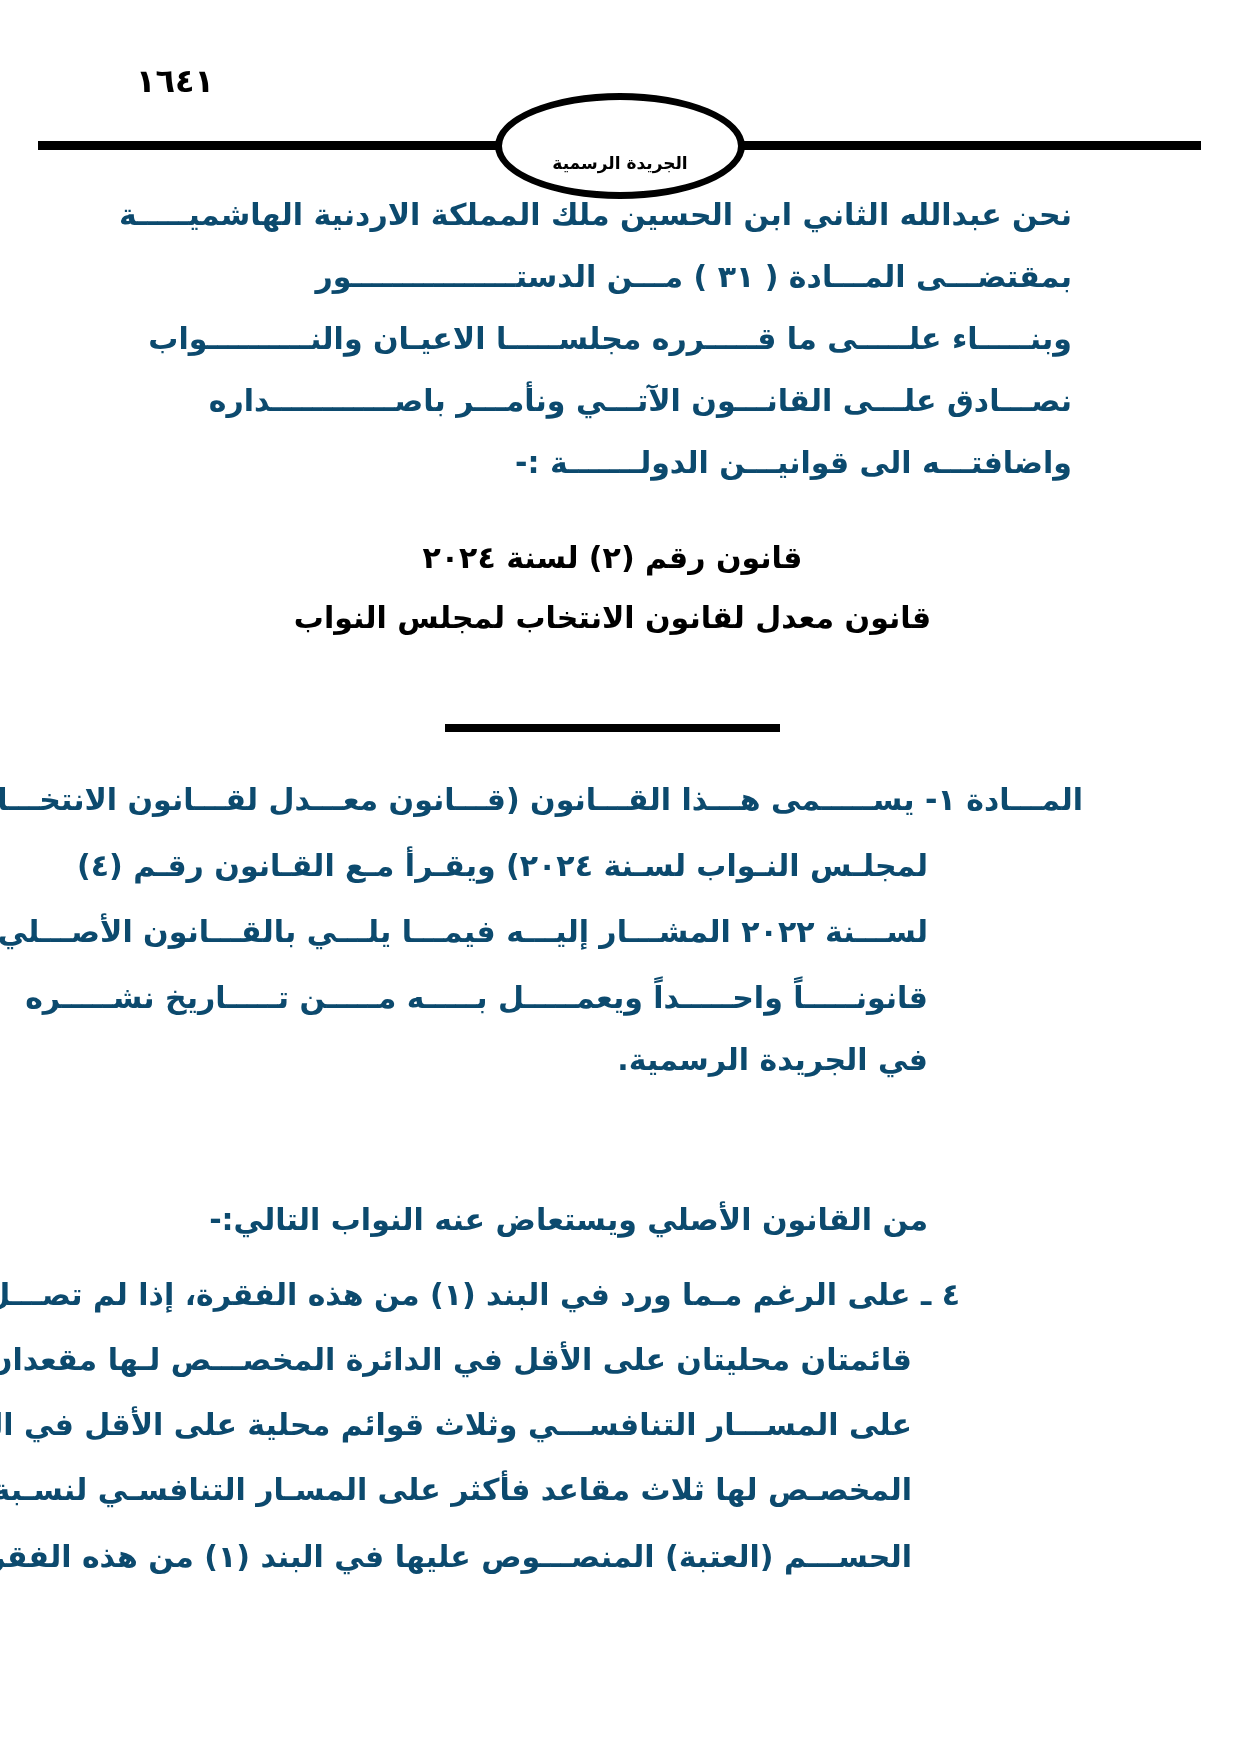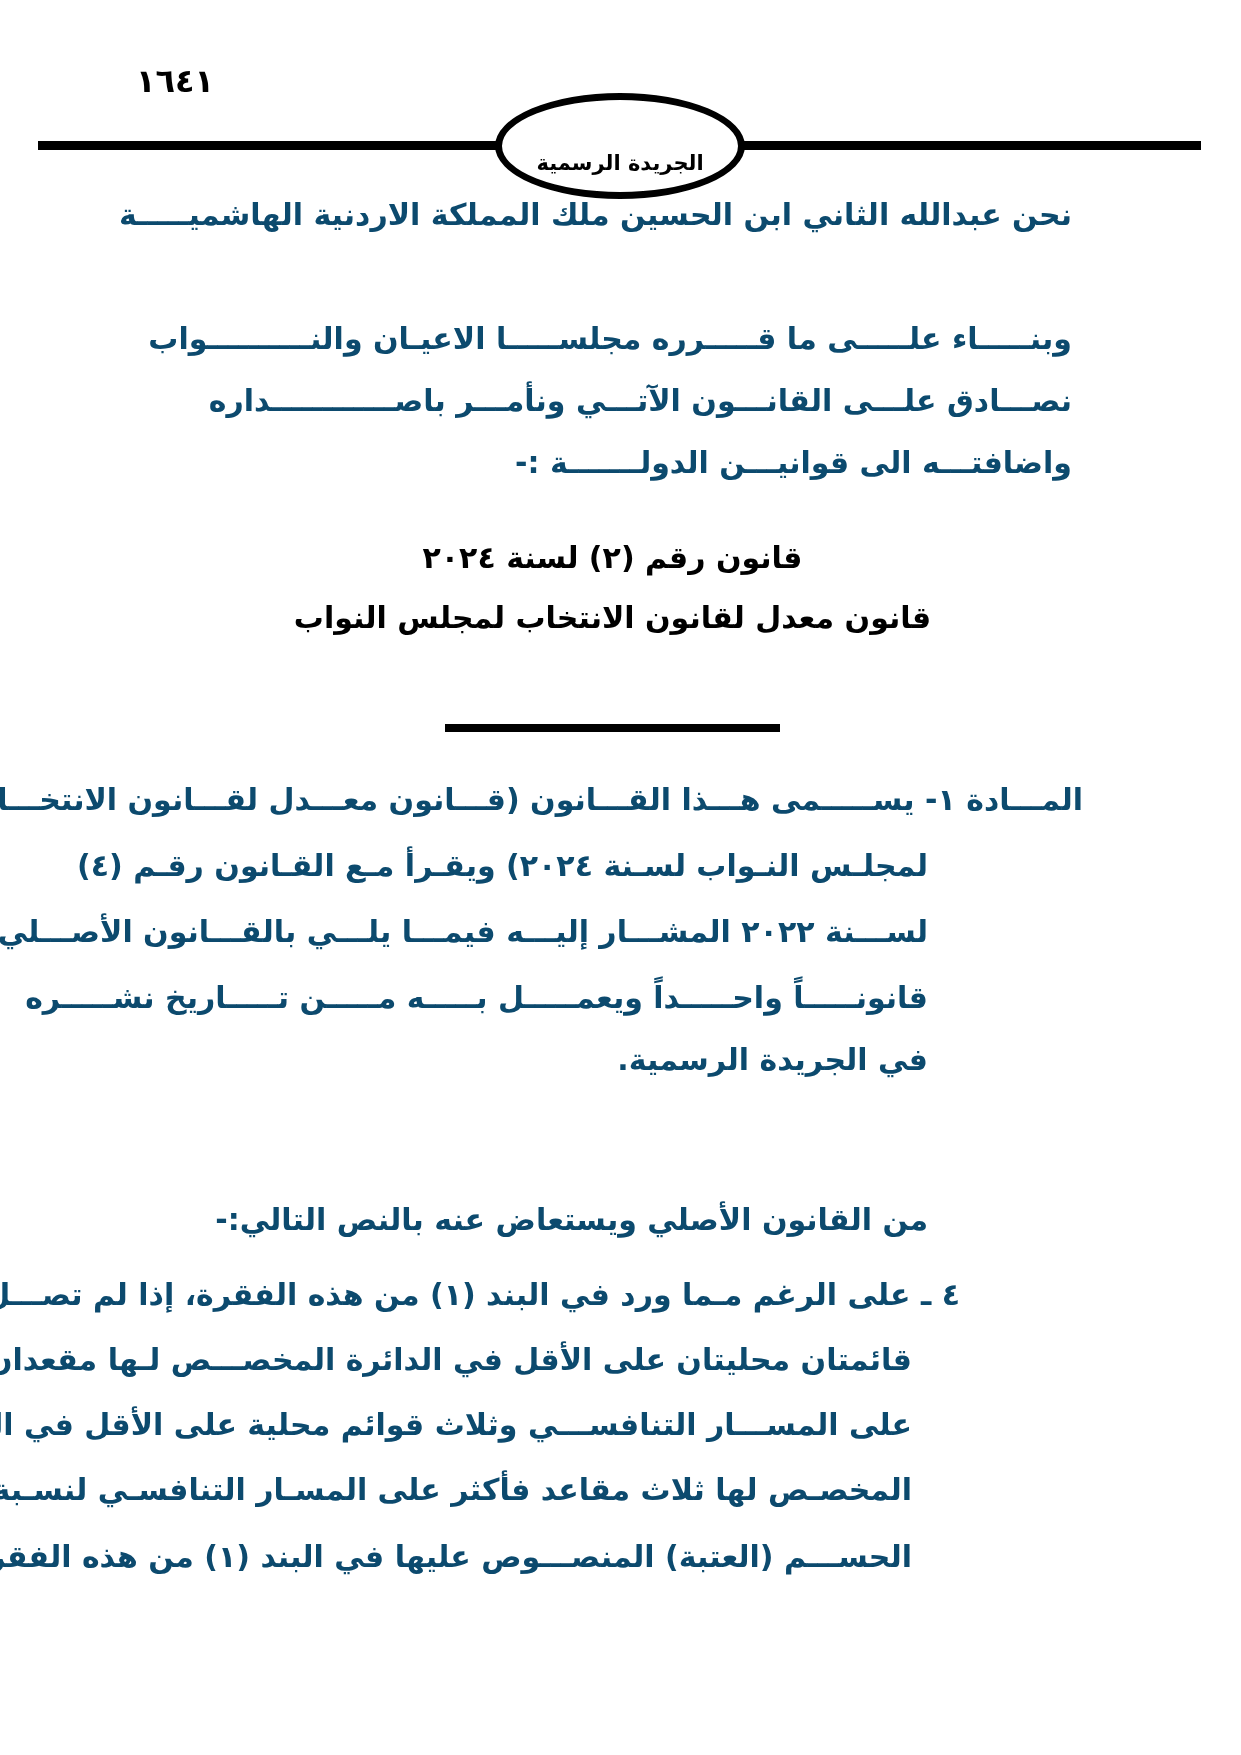--- a/index.html
+++ b/index.html
@@ -39,21 +39,21 @@
     top:93px; left:495px;
     width:250px; height:106px;
     background:#fff;
     border:7px solid #000;
     border-radius:50%;
     box-sizing:border-box;
     display:flex; align-items:center; justify-content:center;
     z-index:2;
   }
   .gazette-oval .label {
-    font-size:21px;
+    font-size:17px;
     white-space:nowrap;
     transform:translateY(1px);
     margin-top:32px;
   }
   .title-block {
     position:absolute;
     left:135px; width:955px;
     text-align:center;
   }
   .title-block .line-inner {
@@ -71,39 +71,40 @@
 
 <div class="page">
 
   <div class="page-number">١٦٤١</div>
   <div class="header-rule"></div>
   <div class="gazette-oval">
     <span class="label">الجريدة الرسمية</span>
   </div>
 
   <div class="line" style="top:191px; right:169px;">نحن عبدالله الثاني ابن الحسين ملك المملكة الاردنية الهاشميـــــة</div>
+  <div class="line" style="top:253px; right:169px;">بمقتضـــى المـــادة ( ٣١ )  مـــن الدستــــــــــــــــور</div>
   <div class="line" style="top:315px; right:169px;">وبنـــــاء علـــــى ما قـــــرره مجلســـــا الاعيـان  والنــــــــــواب</div>
   <div class="line" style="top:377px; right:169px;">نصـــادق علـــى القانـــون الآتـــي ونأمـــر باصــــــــــــداره</div>
   <div class="line" style="top:439px; right:169px;">واضافتـــه الى قوانيـــن الدولـــــــة :-</div>
 
   <div class="title-block" style="top:534px;">
     <div class="line-inner">قانون رقم (٢) لسنة ٢٠٢٤</div>
   </div>
   <div class="title-block" style="top:594px;">
     <div class="line-inner">قانون معدل لقانون الانتخاب لمجلس النواب</div>
   </div>
   <div class="title-divider"></div>
 
   <div class="line" style="top:776px; right:158px;">المـــادة ١- يســـــمى هـــذا القـــانون  (قـــانون معـــدل لقـــانون الانتخـــاب</div>
   <div class="line" style="top:842px; right:313px;">لمجلـس النـواب لسـنة ٢٠٢٤) ويقـرأ مـع القـانون رقـم (٤)</div>
   <div class="line" style="top:908px; right:313px;">لســـنة ٢٠٢٢ المشـــار إليـــه فيمـــا يلـــي بالقـــانون الأصـــلي</div>
   <div class="line" style="top:974px; right:313px;">قانونـــــاً واحـــــداً ويعمـــــل بـــــه مـــــن تـــــاريخ نشـــــره</div>
   <div class="line" style="top:1036px; right:313px;text-align:center;">في الجريدة الرسمية.</div>
 
-  <div class="line" style="top:1196px; right:313px;">من القانون الأصلي ويستعاض عنه بالنص التالي:-</div>
+  <div class="line" style="top:1196px; right:313px;">من القانون الأصلي ويستعاض عنه النواب التالي:-</div>
 
   <div class="line" style="top:1271px; right:281px;">٤ ـ على الرغم مـما ورد في البند (١)  من هذه الفقرة، إذا لم تصـــل</div>
   <div class="line" style="top:1336px; right:329px;">قائمتان محليتان على الأقل في الدائرة المخصـــص لـها مقعدان</div>
   <div class="line" style="top:1401px; right:329px;">على المســـار التنافســـي وثلاث قوائم محلية على الأقل في الدائرة</div>
   <div class="line" style="top:1466px; right:329px;">المخصـص لها ثلاث مقاعد فأكثر على المسـار التنافسـي لنسـبة</div>
   <div class="line" style="top:1533px; right:329px;">الحســـم (العتبة) المنصـــوص عليها في البند (١) من هذه الفقرة</div>
 
 </div>
 
 </body></html>

